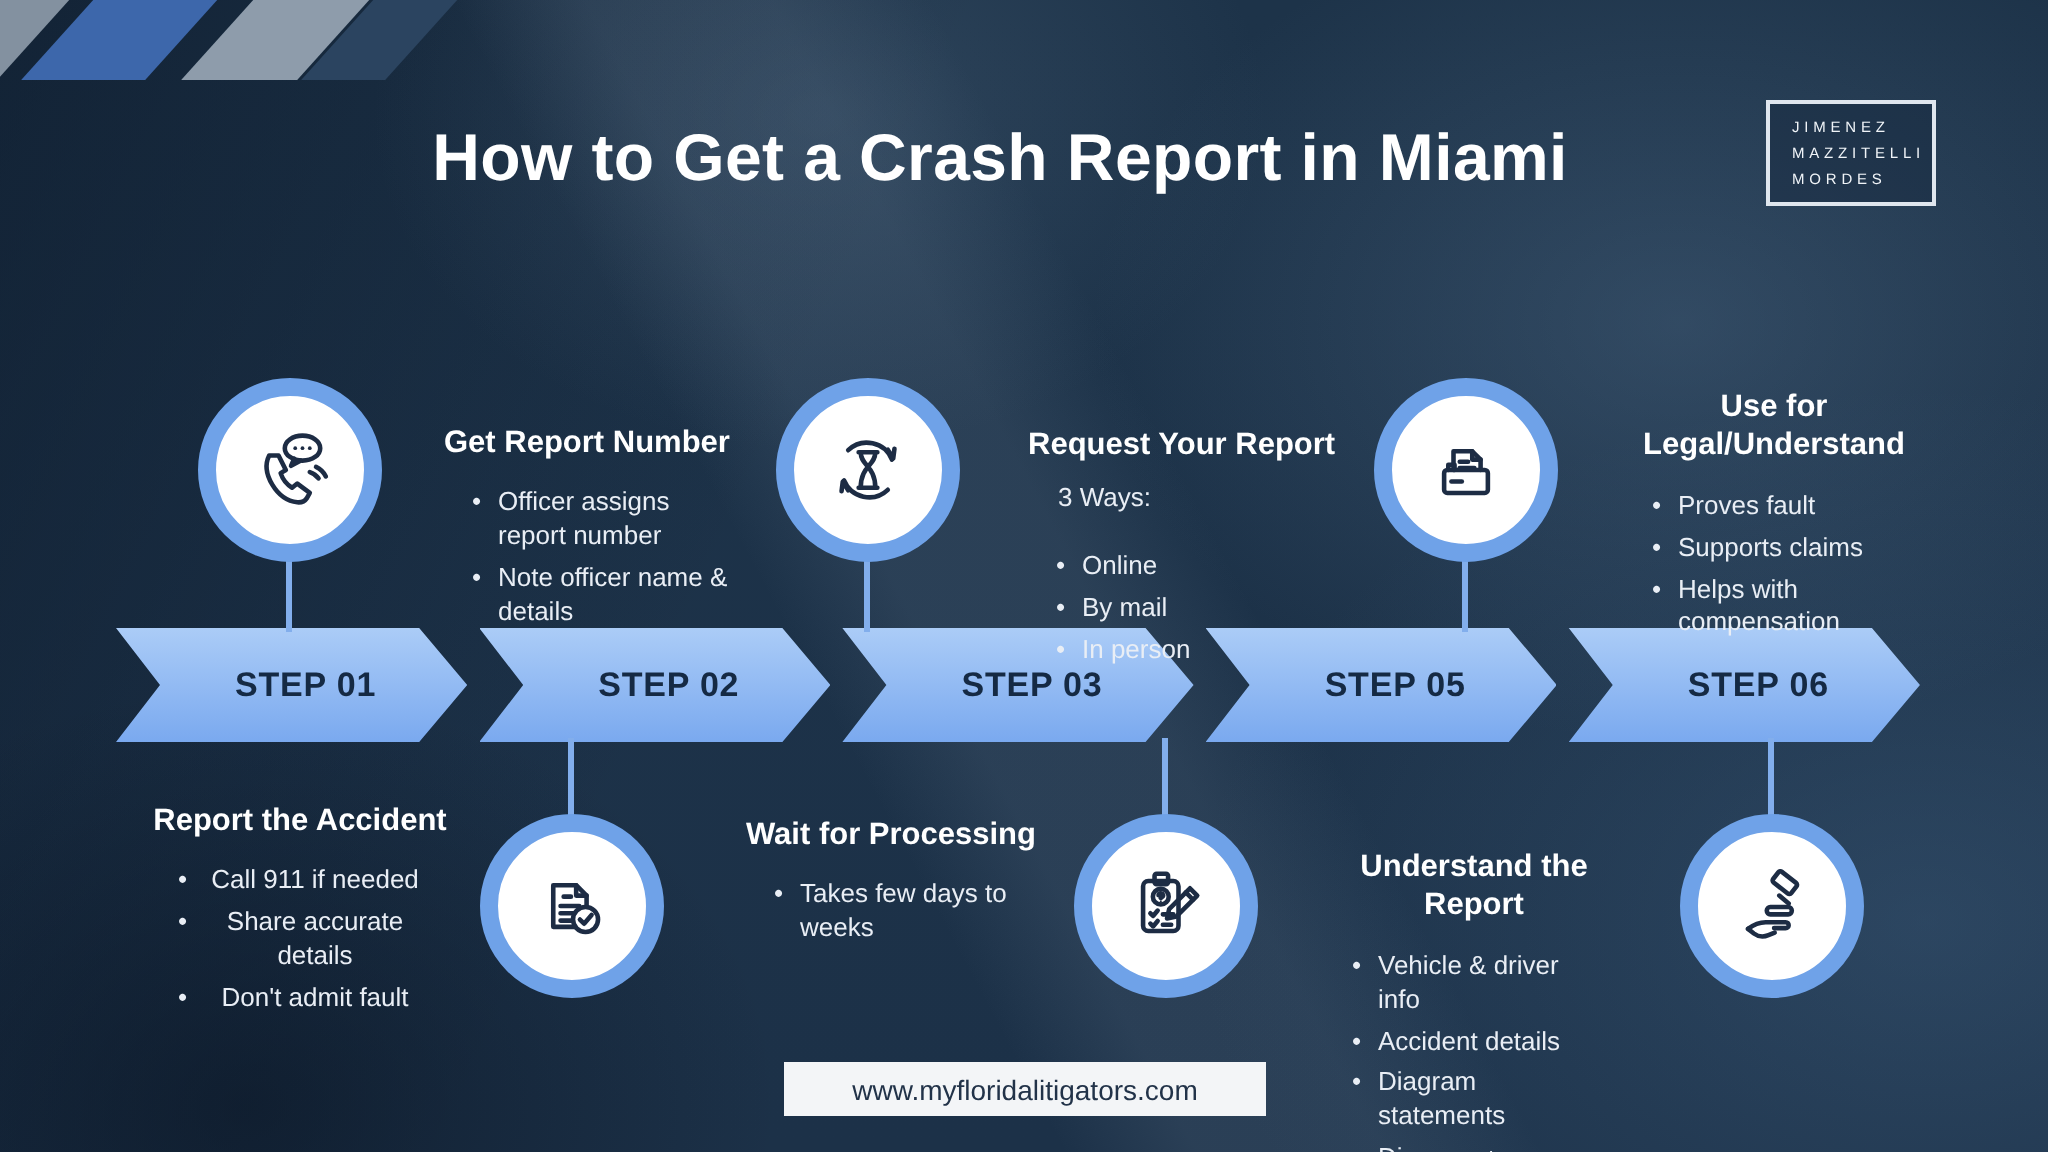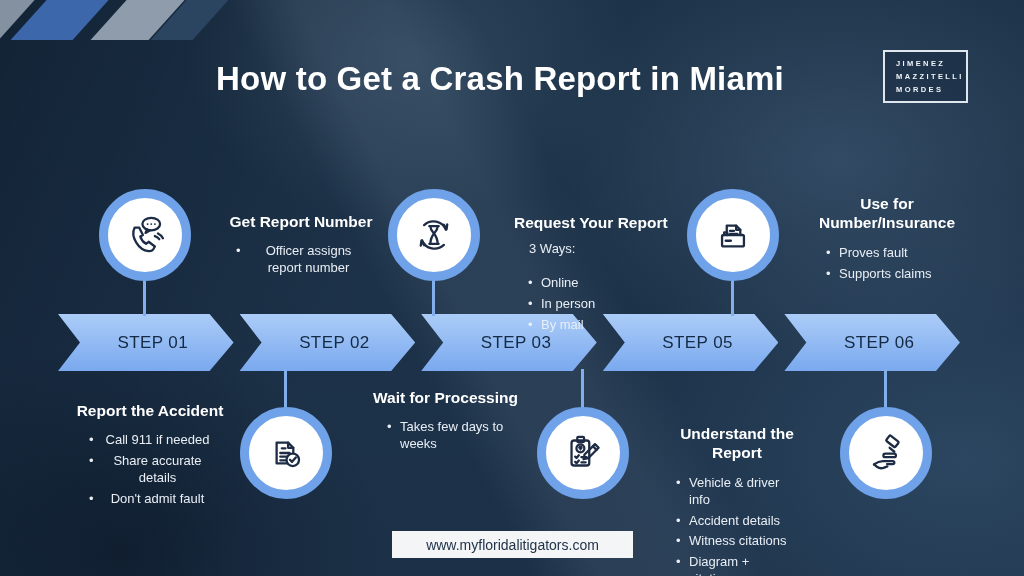--- a/index.html
+++ b/index.html
@@ -22,28 +22,28 @@
   .stripe.b1 { left:52px;  width:62px; background:#3d67ab; }
   .stripe.g2 { left:132px; width:58px; background:#8e9cab; }
   .stripe.n1 { left:192px; width:42px; background:#2b4460; }
 
   .title { position:absolute; left:0; top:60px; width:1000px; margin:0; text-align:center;
            font-size:33px; font-weight:700; color:#ffffff; letter-spacing:.2px; }
 
   .logo { position:absolute; left:883px; top:50px; width:85px; height:53px;
           border:2px solid #dfe6ee; background:rgba(23,40,62,.45);
           display:flex; flex-direction:column; justify-content:center; gap:4px; padding-left:11px; }
-  .logo span { font-size:7.5px; font-weight:700; letter-spacing:2.4px; color:#f0f4f8; }
+  .logo span { font-size:7.5px; font-weight:400; letter-spacing:2.4px; color:#f0f4f8; }
 
   
   .arrows { position:absolute; left:58px; top:314px; width:902px; height:57px; display:flex; gap:6px; }
   .arrow { flex:1; background:linear-gradient(#abccf7,#7aa9ef);
            clip-path:polygon(0 0, calc(100% - 24px) 0, 100% 50%, calc(100% - 24px) 100%, 0 100%, 22px 50%);
            display:flex; align-items:center; justify-content:center; padding-left:14px;
-           color:#152a44; font-weight:400; font-size:17px; letter-spacing:.4px; }
+           color:#152a44; font-weight:700; font-size:17px; letter-spacing:.4px; }
 
   
   .conn { position:absolute; width:3px; background:#82aeec; }
   .c1 { left:143px; top:279px; height:37px; }
   .c3 { left:432px; top:279px; height:37px; }
   .c5 { left:731px; top:279px; height:37px; }
   .c2 { left:284px; top:369px; height:39px; }
   .c4 { left:581px; top:369px; height:39px; }
   .c6 { left:884px; top:369px; height:39px; }
 
@@ -61,22 +61,22 @@
   .ic { fill:none; stroke:#1d2c44; stroke-width:2.2; stroke-linecap:round; stroke-linejoin:round; }
 
   
   .tb { position:absolute; color:#e9eef5; }
   .tb h3 { margin:0 0 9px; font-size:15.5px; font-weight:700; color:#ffffff; line-height:1.25; }
   .tb ul { margin:12px; padding:0; list-style:none; font-size:13px; line-height:1.3; }
   .tb li { position:relative; padding-left:15px; margin-bottom:4px; }
   .tb li::before { content:"\2022"; position:absolute; left:2px; }
   .tb .intro { font-size:13px; margin:0 0 19px 15px; }
   .tb1 { left:75px;  top:401px; width:150px;text-align:center; }
-  .tb2 { left:222px; top:212px; width:158px;text-align:center; }
-  .tb3 { left:373px; top:388px; width:150px; }
+  .tb2 { left:222px; top:212px; width:158px; }
+  .tb3 { left:373px; top:408px; width:150px; }
   .tb4 { left:514px; top:213px; width:165px; }
   .tb5 { left:662px; top:424px; width:150px; }
   .tb6 { left:812px; top:194px; width:150px; }
   .tb5 h3, .tb6 h3 { text-align:center; }
 
   .website { position:absolute; left:392px; top:531px; width:241px; height:27px;
              background:#f3f5f7; color:#223349; font-size:14px;
              display:flex; align-items:center; justify-content:center; }
 </style>
 </head>
@@ -193,53 +193,55 @@
       <li>Call 911 if needed</li>
       <li>Share accurate details</li>
       <li>Don't admit fault</li>
     </ul>
   </div>
 
   <div class="tb tb2">
     <h3>Get Report Number</h3>
     <ul>
       <li>Officer assigns report number</li>
+      <li>Note officer name &amp; details</li>
     </ul>
   </div>
 
   <div class="tb tb3">
     <h3>Wait for Processing</h3>
     <ul>
       <li>Takes few days to weeks</li>
     </ul>
   </div>
 
   <div class="tb tb4">
     <h3>Request Your Report</h3>
     <p class="intro">3 Ways:</p>
     <ul>
       <li>Online</li>
+      <li>By mail</li>
       <li>In person</li>
-      <li>By mail</li>
     </ul>
   </div>
 
   <div class="tb tb5">
     <h3>Understand the Report</h3>
     <ul>
       <li>Vehicle &amp; driver info</li>
       <li>Accident details</li>
-      <li>Witness citations</li>
+      <li>Diagram statements</li>
       <li>Diagram + citations</li>
     </ul>
   </div>
 
   <div class="tb tb6">
-    <h3>Use for Number/Insurance</h3>
+    <h3>Use for Legal/Understand</h3>
     <ul>
       <li>Proves fault</li>
       <li>Supports claims</li>
+      <li>Helps with compensation</li>
     </ul>
   </div>
 
   <div class="website">www.myfloridalitigators.com</div>
 
 </div>
 
 </body></html>

